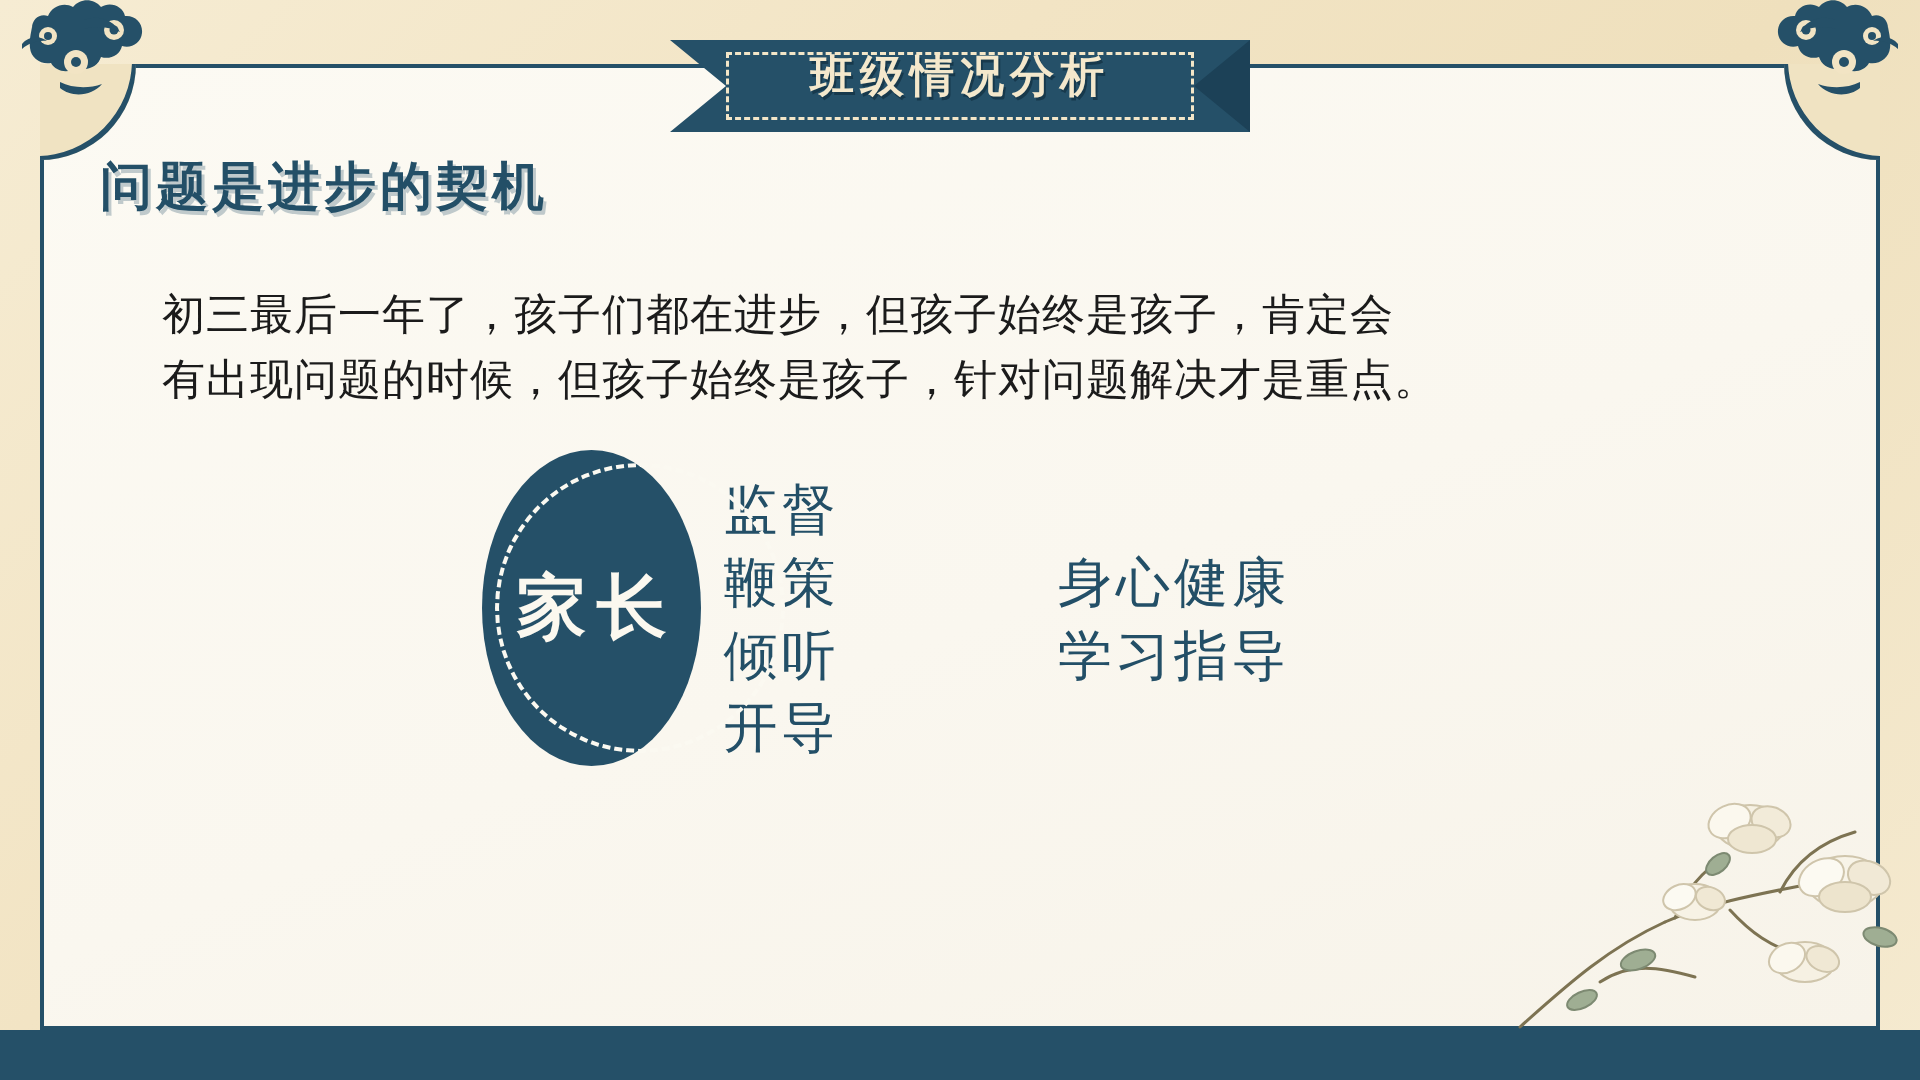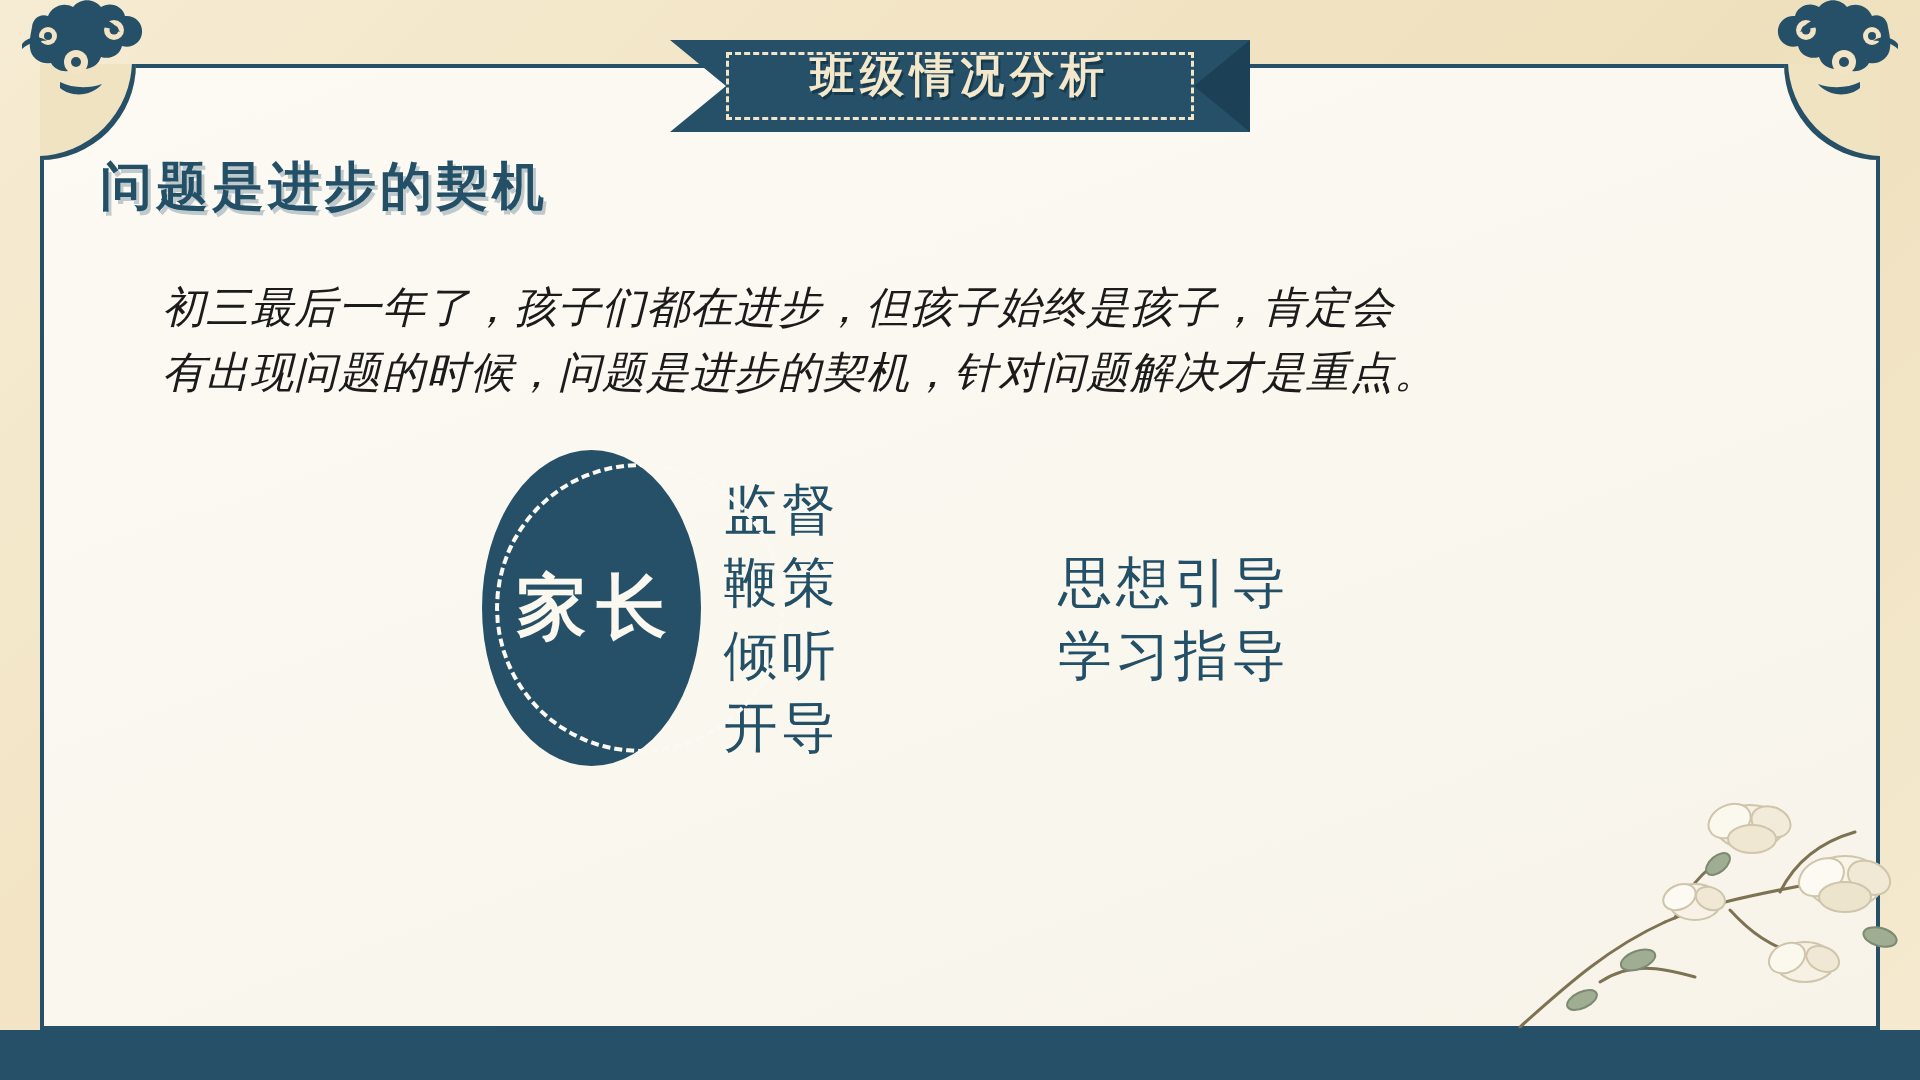--- a/index.html
+++ b/index.html
@@ -75,24 +75,23 @@
   #heading{
     position:absolute;left:100px;top:152px;
     font-size:52px;font-weight:bold;color:#234f67;letter-spacing:4px;
     text-shadow:3px 4px 0 rgba(35,79,103,.28);
     font-family:"Liberation Serif","DejaVu Serif",serif;
     text-align:center;
   }
 
   
   #para{
-    position:absolute;left:162px;top:276px;width:1600px;
+    position:absolute;left:162px;top:283px;width:1600px;
     font-size:43px;line-height:1.5;color:#1b1b1b;letter-spacing:1px;
     font-family:"Liberation Serif","DejaVu Serif",serif;
-    font-style:italic;
   }
   #para .ln{display:block;white-space:nowrap;}
 
   
   #circles{
     position:absolute;left:0;top:450px;width:1920px;
     display:flex;justify-content:center;gap:196px;
   }
   .col{width:380px;display:flex;align-items:center;}
   .circle{
@@ -181,40 +180,40 @@
       <path d="M580,0 L580,92 L524,46 Z" fill="#1c4157"></path>
     </svg>
     <div class="dash"></div>
     <div class="txt">班级情况分析</div>
   </div>
 
   <div id="heading">问题是进步的契机</div>
 
   <div id="para">
     <span class="ln">初三最后一年了，孩子们都在进步，但孩子始终是孩子，肯定会</span>
-    <span class="ln">有出现问题的时候，问题是进步的契机，针对问题解决才是重点。</span>
+    <span class="ln">有出现问题的时候，但孩子始终是孩子，针对问题解决才是重点。</span>
   </div>
 
   <div id="circles">
 
     <div class="col">
       <div class="circle">
         <div class="ring"></div>
         <div class="lbl">家长</div>
       </div>
       <div class="caption">
         <span>监督鞭策</span>
         <span>倾听开导</span>
       </div>
     </div>
 
 
     <div class="col">
       <div class="caption">
-        <span>思想引导</span>
+        <span>身心健康</span>
         <span>学习指导</span>
       </div>
     </div>
 
   </div>
 
   <div id="flowers">
     <svg viewBox="0 0 470 300" width="470" height="300" aria-hidden="true">
       <g stroke="#7d7352" stroke-width="3" fill="none" stroke-linecap="round">
         <path d="M70,295 C120,250 160,215 215,190"></path>

